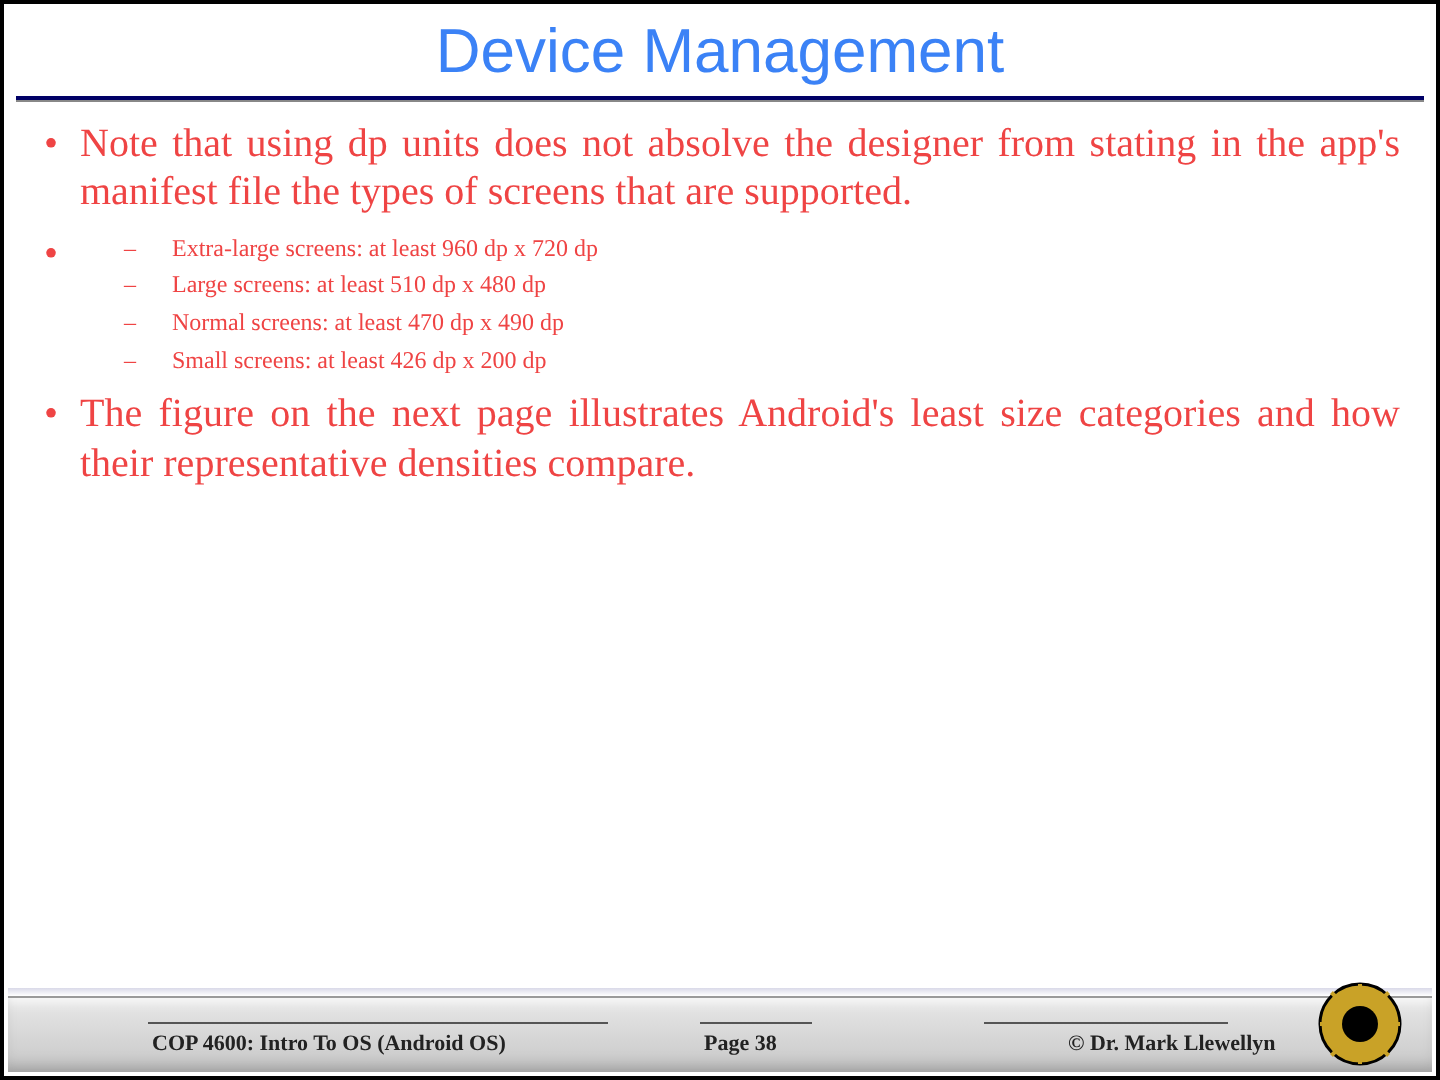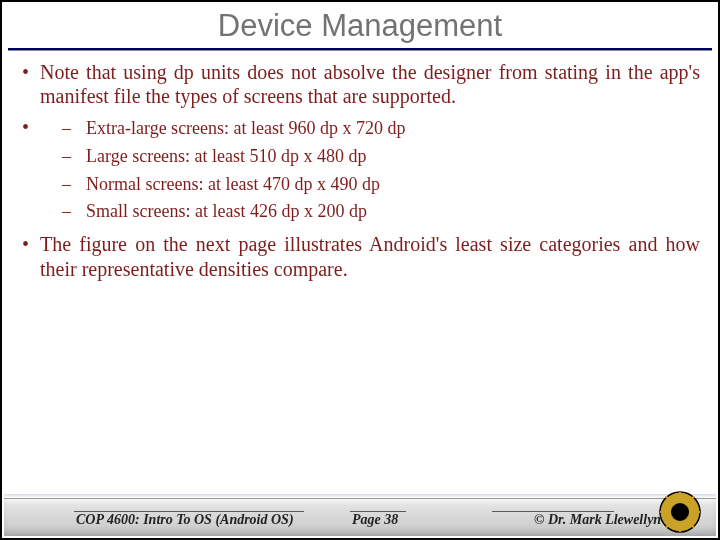--- a/index.html
+++ b/index.html
@@ -18,33 +18,33 @@
     display: flex;
     flex-direction: column;
   }
   .title-wrap {
     padding-top: 6px;
     text-align: center;
   }
   .title {
     font-family: Arial, Helvetica, sans-serif;
     font-size: 31px;
-    color: #737373;
+    color: #3b82f6;
     font-weight: 400;
     display: inline-block;
   }
   .title-underline {
     height: 2px;
     background: #000066;
     margin: 4px 6px 0 6px;
     box-shadow: 0 1px 0 #888;
   }
   .content {
     padding: 10px 18px 0 18px;
-    color: #7f1d1d;
+    color: #ef4444;
     font-size: 20px;
     line-height: 1.22;
     flex: 1;
   }
   ul.level1 {
     list-style: none;
   }
   ul.level1 > li {
     position: relative;
     padding-left: 20px;
@@ -59,21 +59,21 @@
     font-size: 20px;
   }
   ul.level2 {
     list-style: none;
     margin-top: 6px;
     margin-bottom: 6px;
   }
   ul.level2 > li {
     position: relative;
     padding-left: 46px;
-    font-size: 18px;
+    font-size: 12px;
     line-height: 1.55;
     text-align: left;
   }
   ul.level2 > li::before {
     content: '–';
     position: absolute;
     left: 22px;
     top: 0;
   }
   .footer {
@@ -87,23 +87,22 @@
     align-items: center;
   }
   .footer-accent {
     position: absolute;
     left: 2px; right: 2px; bottom: 40px;
     height: 4px;
     background: linear-gradient(to bottom, rgba(0,0,102,0.15), rgba(0,0,102,0));
   }
   .footer-text {
     font-family: 'Times New Roman', Times, serif;
-    font-style: italic;
     font-weight: bold;
-    font-size: 14px;
+    font-size: 11px;
     color: #222;
     white-space: nowrap;
   }
   .ft-left { position: absolute; left: 72px; bottom: 8px; }
   .ft-mid  { position: absolute; left: 348px; bottom: 8px; }
   .ft-right{ position: absolute; left: 490px; bottom: 8px; margin-left: 40px; }
   .footer-rule {
     position: absolute;
     height: 1px;
     background: #555;

